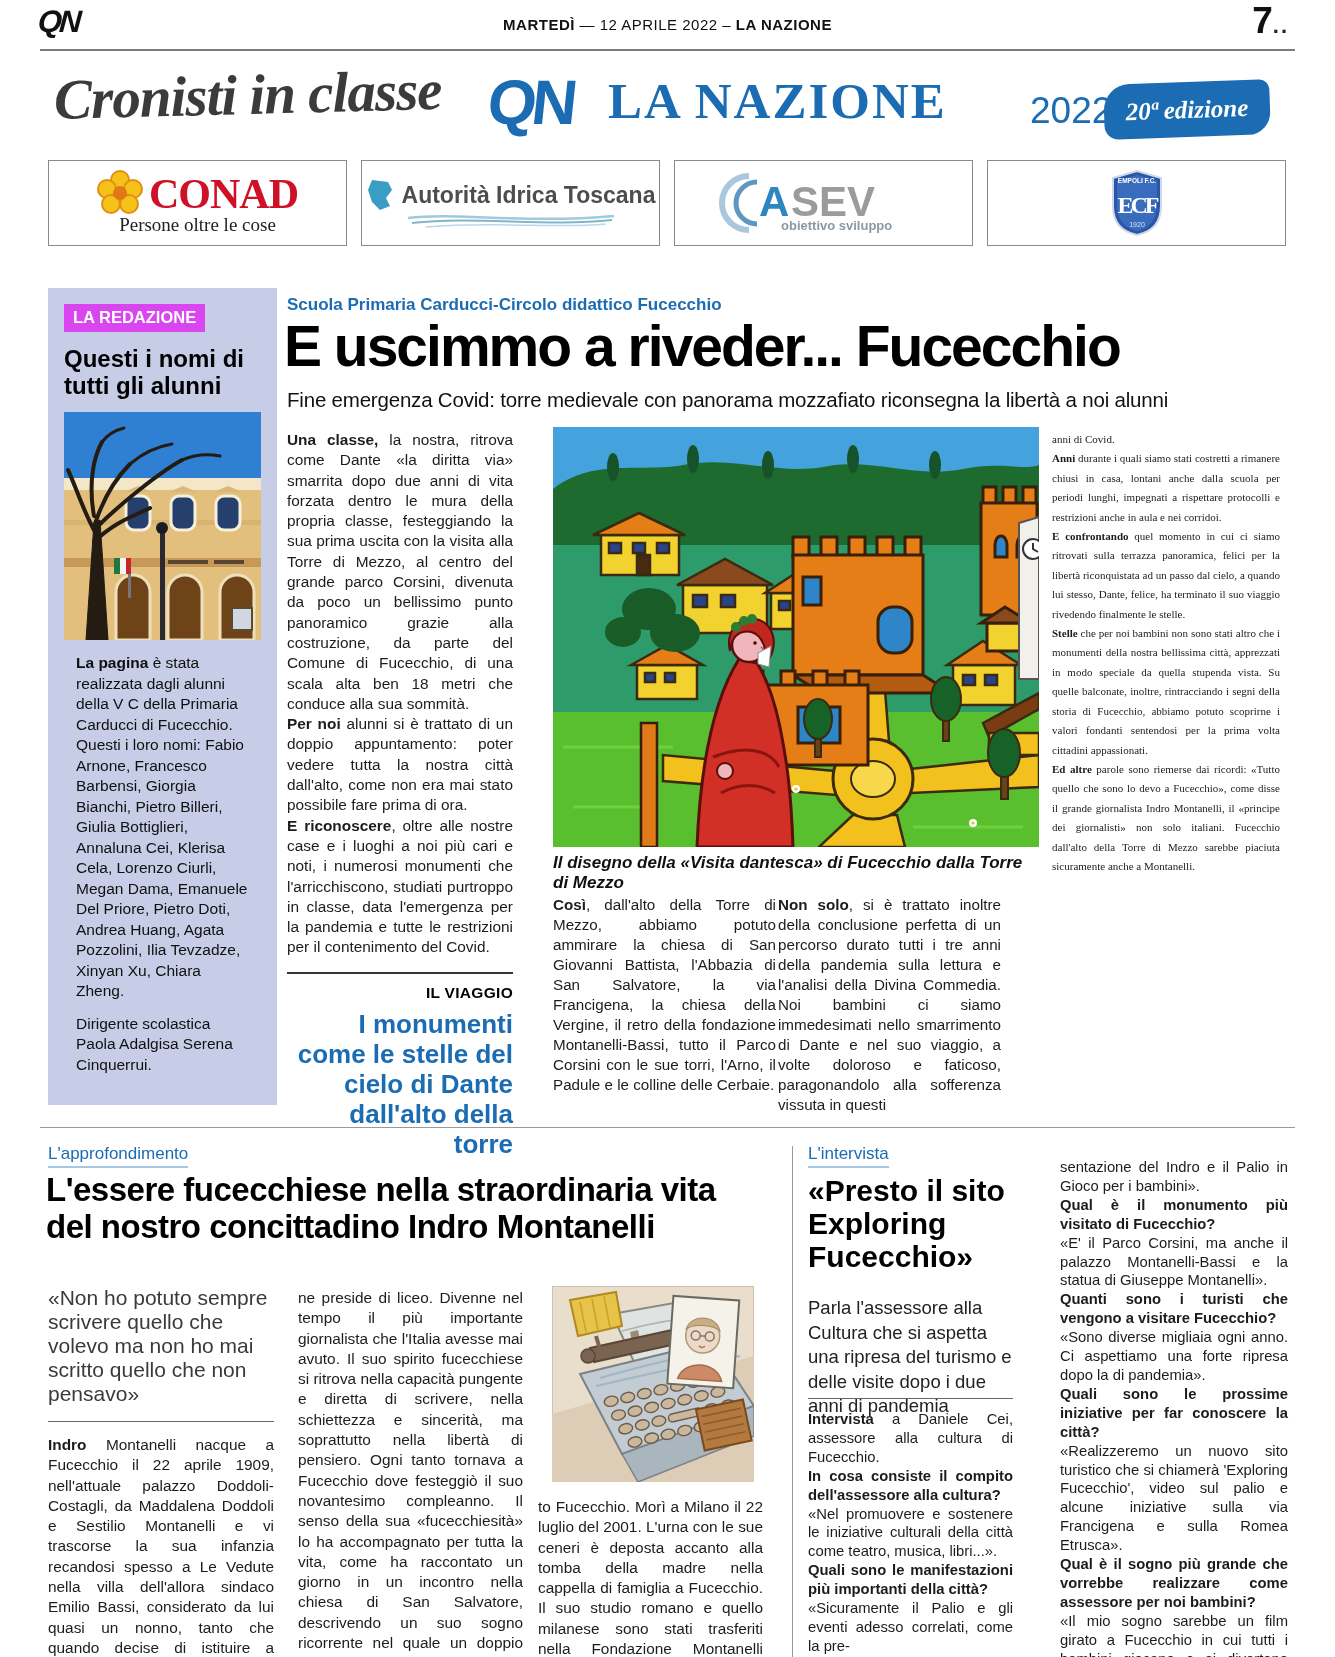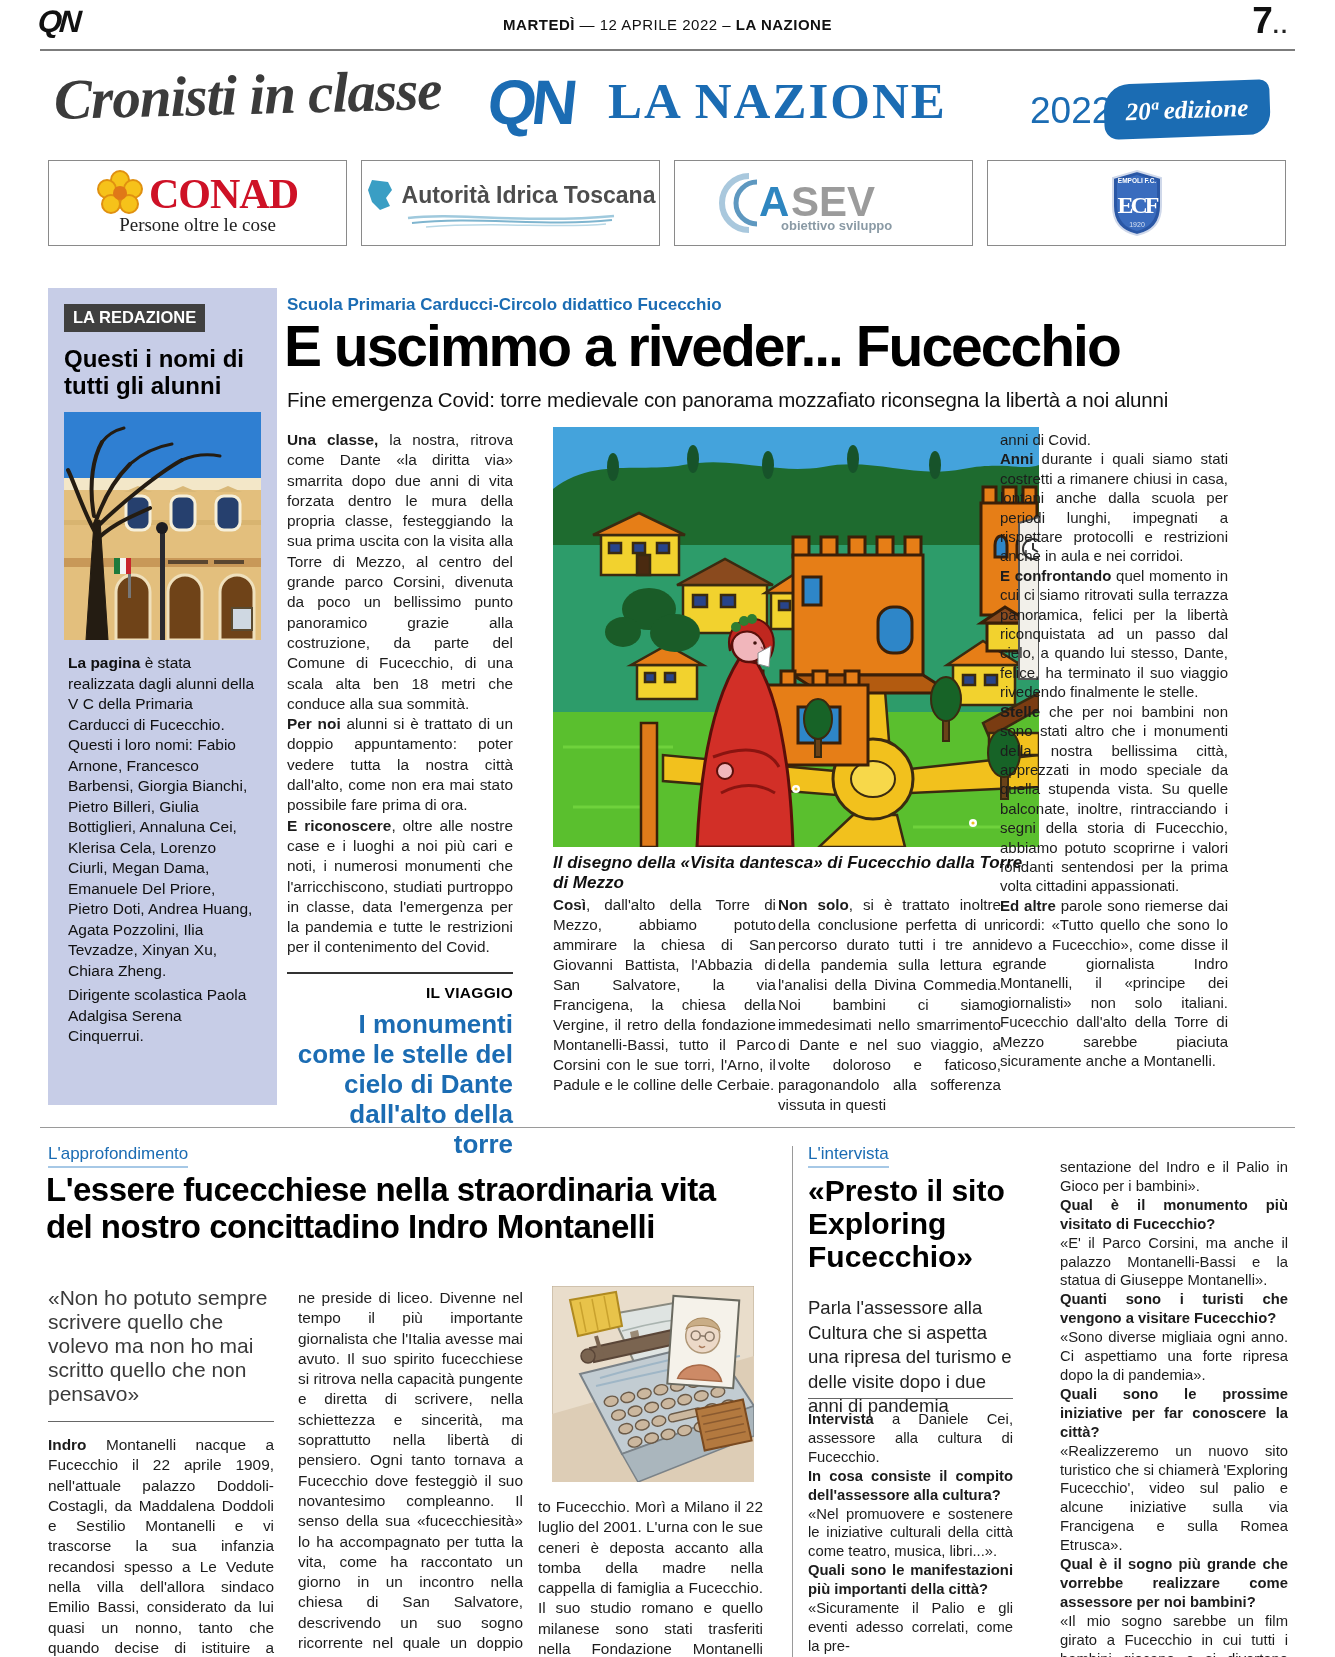--- a/index.html
+++ b/index.html
@@ -39,39 +39,39 @@
   .conad-tag{font-family:"Liberation Serif",serif;font-size:19px;color:#222;margin-top:-4px;}
   .sp-ait{left:361px;width:297px;flex-direction:column;}
   .ait-row{display:flex;align-items:center;gap:6px;}
   .ait-text{font-size:23px;font-weight:bold;color:#4d4d4d;}
   .sp-asev{left:674px;width:297px;}
   .sp-empoli{left:987px;width:297px;}
 
   
   .sidebar{left:48px;top:288px;width:229px;height:817px;background:#c7cde7;box-sizing:border-box;
       padding:16px;overflow:hidden;}
-  .red-badge{display:inline-block;background:#404040;color:#fff;font-weight:bold;font-size:16.5px;
+  .red-badge{display:inline-block;background:#d946ef;color:#fff;font-weight:bold;font-size:16.5px;
       padding:4px 9px 5px;}
   .red-title{font-size:24px;font-weight:bold;line-height:27px;margin-top:13px;color:#000;}
   .school-photo{margin-top:13px;width:197px;height:228px;display:block;}
   .red-text{margin-top:13px;font-size:15.5px;line-height:20.5px;color:#101010;}
-  .red-text p{margin:4px;}
+  .red-text p{margin:12px;}
   .lead{font-weight:bold;}
 
   .kicker{left:287px;top:295px;font-size:17px;font-weight:bold;color:#1b6cb3;}
   .headline{left:284px;top:313px;font-size:57px;font-weight:bold;letter-spacing:-2px;color:#000;
       white-space:nowrap;}
   .subhead{left:287px;top:388px;font-size:20.5px;color:#111;letter-spacing:-.2px;}
 
   .bodycol{font-size:15.4px;line-height:20.3px;text-align:justify;hyphens:auto;}
   .bodycol p{margin:0;}
   .col-a{left:287px;top:430px;width:226px;}
   .col-b{left:553px;top:895px;width:223px;font-size:15.2px;line-height:20px;}
   .col-c{left:778px;top:895px;width:223px;font-size:15.2px;line-height:20px;}
-  .col-d{left:1000px;top:430px;width:228px;font-size:15px;line-height:19.4px;}
+  .col-d{left:1052px;top:430px;width:228px;font-size:11px;line-height:19.4px;font-family:Liberation Serif, serif;}
 
   .viaggio{margin-top:14px;border-top:2px solid #333;padding-top:9px;text-align:right;}
   .viaggio-label{font-size:15.5px;font-weight:bold;letter-spacing:.3px;color:#000;}
   .viaggio-title{margin-top:6px;font-size:26px;line-height:30px;font-weight:bold;color:#1b6cb3;}
 
   .fig{left:553px;top:427px;width:486px;height:420px;}
   .fig svg{display:block;}
   .caption{left:553px;top:853px;width:470px;font-size:17px;font-weight:bold;color:#111;font-style:italic;}
 
   .sep-rule{left:40px;width:1255px;top:1127px;border-top:1px solid #9a9a9a;}

